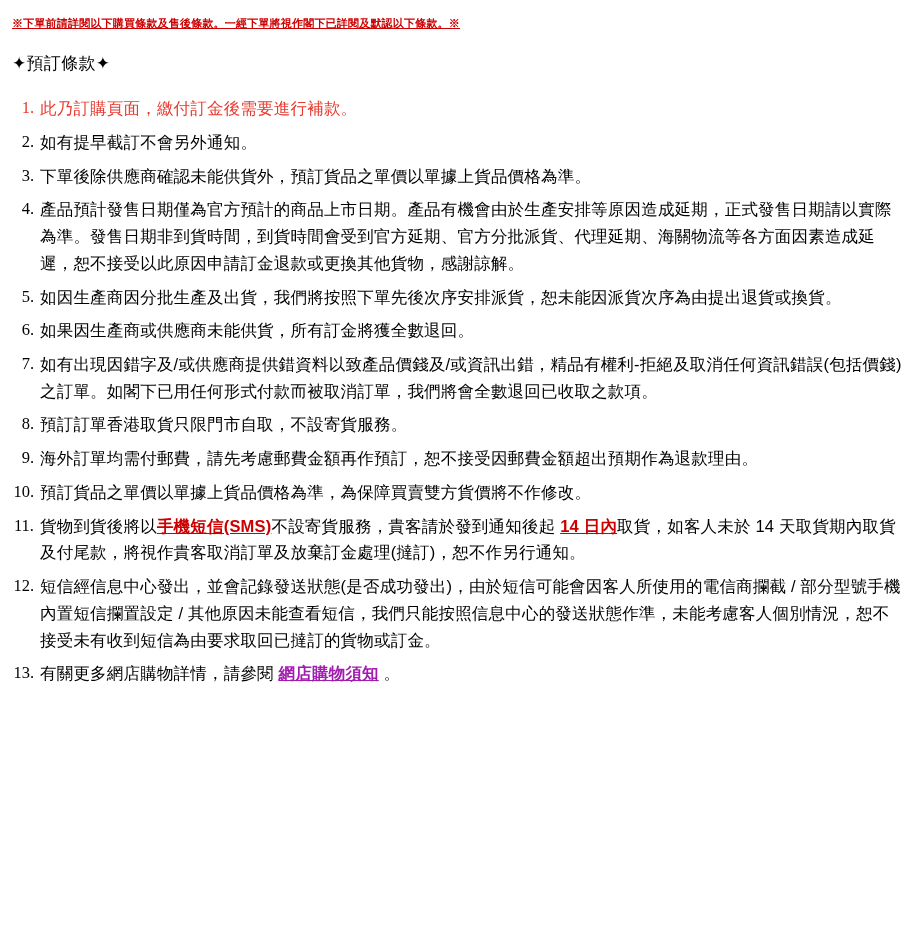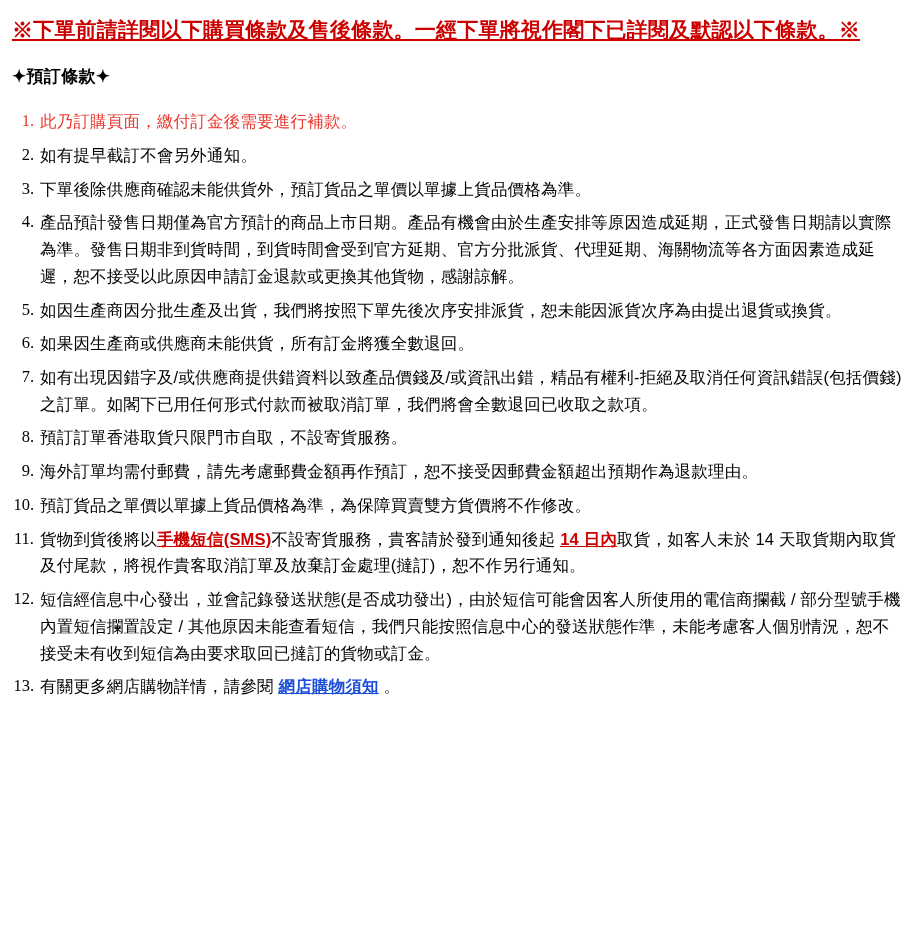--- a/index.html
+++ b/index.html
@@ -14,28 +14,28 @@
     font-family: "Liberation Sans", sans-serif;
     color: #000000;
   }
   .page {
     width: 913px;
     padding: 14px 10px 10px 10px;
   }
   .notice {
     color: #cc0000;
     font-weight: bold;
-    font-size: 21px;
+    font-size: 11px;
     text-decoration: underline;
     letter-spacing: 0.2px;
     margin: 2px 0 22px 2px;
     line-height: 1.3;
   }
   .section-title {
-    font-weight: bold;
+    font-weight: normal;
     font-size: 17px;
     margin: 0 0 20px 2px;
     letter-spacing: 0.3px;
   }
   ol.terms {
     list-style: none;
     margin: 0;
     padding: 0;
   }
   ol.terms > li {
@@ -61,21 +61,21 @@
   li.red .num, li.red .txt {
     color: #e8392e;
   }
   .u-red {
     color: #cc0000;
     text-decoration: underline;
     font-weight: bold;
     text-align: center;
   }
   .link {
-    color: #1d4ed8;
+    color: #a21caf;
     text-decoration: underline;
     font-weight: bold;
   }
 </style>
 </head>
 <body>
 
 <div class="page">
 
   <div class="notice">※下單前請詳閱以下購買條款及售後條款。一經下單將視作閣下已詳閱及默認以下條款。※</div>

